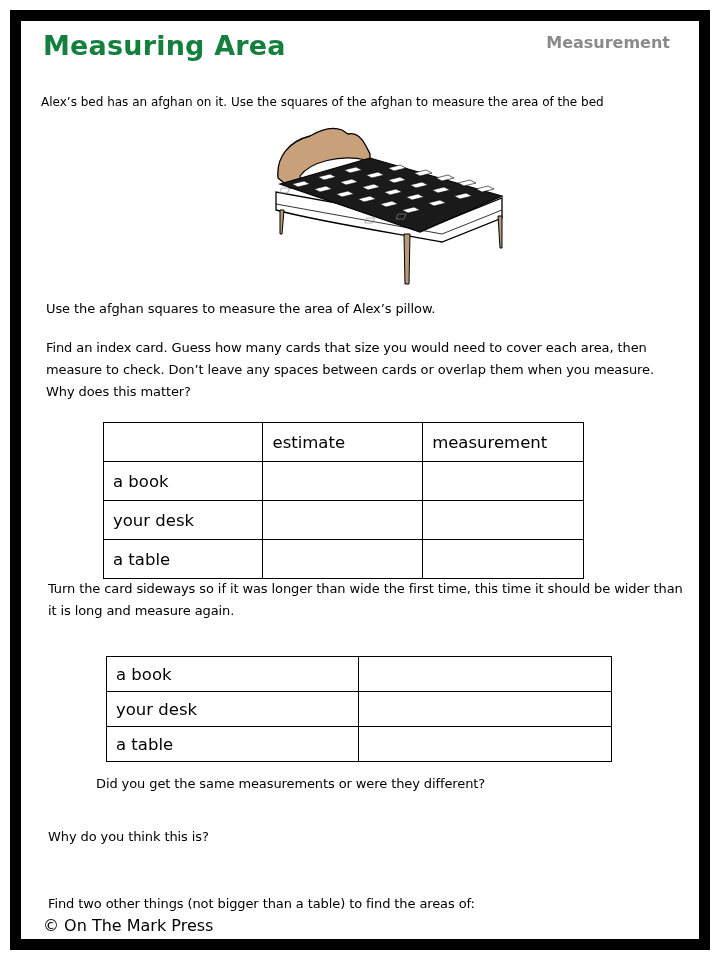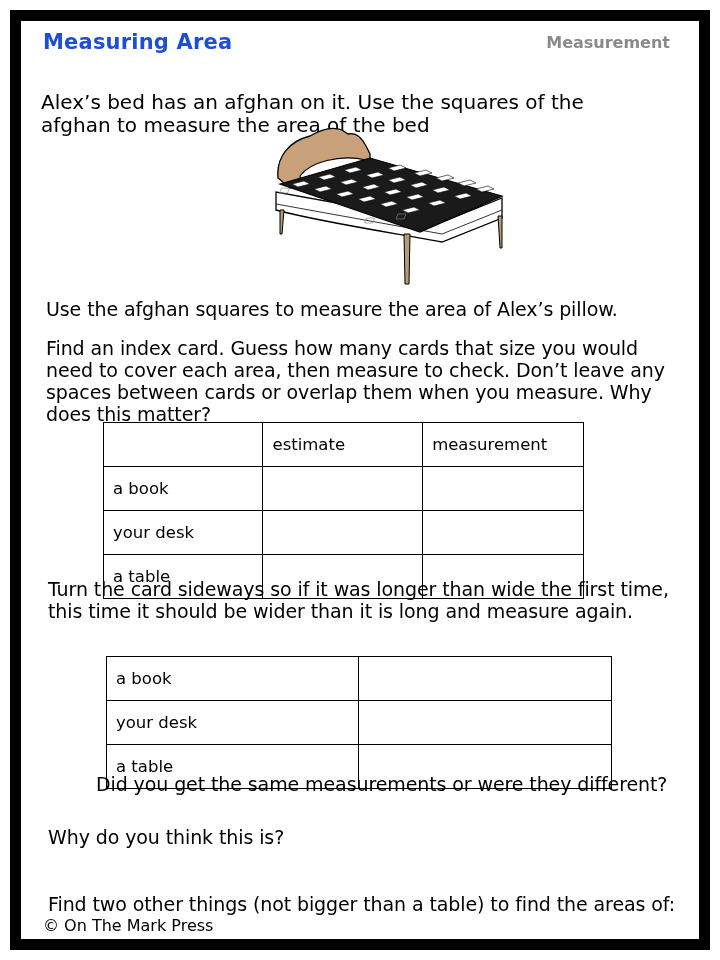--- a/index.html
+++ b/index.html
@@ -7,45 +7,45 @@
     body { position: relative; font-family: "DejaVu Sans", sans-serif; color: #000; }
 
     .page-border {
       position: absolute; left: 10px; top: 10px; width: 700px; height: 940px;
       border: 11px solid #000; background: #fff;
     }
 
     .title {
       position: absolute; left: 43px; top: 30px;
       font-family: "DejaVu Sans", sans-serif; font-weight: bold;
-      font-size: 21px; letter-spacing: 0.2px; color: #1d4ed8;
+      font-size: 27px; letter-spacing: 0.2px; color: #15803d;
     }
     .subject {
       position: absolute; right: 50px; top: 33px;
       font-family: "DejaVu Sans", sans-serif; font-weight: bold;
       font-size: 16px; color: #8a8a8a;
     }
 
     .intro {
       position: absolute; left: 41px; top: 91px; width: 600px;
-      font-size: 20px; line-height: 23px;
+      font-size: 12px; line-height: 23px;
     }
 
     .bed-wrap { position: absolute; left: 270px; top: 126px; width: 250px; height: 162px; }
 
-    .text { position: absolute; font-size: 19px; line-height: 22px; letter-spacing: -0.1px; }
+    .text { position: absolute; font-size: 13px; line-height: 22px; letter-spacing: -0.1px; }
     .t1 { left: 46px; top: 298px; width: 640px; }
     .t2 { left: 46px; top: 337px; width: 640px; }
     .t3 { left: 48px; top: 578px; width: 640px; }
     .t4 { left: 48px; top: 773px; width: 640px; margin-left: 48px; }
     .t5 { left: 48px; top: 818px; width: 640px; margin-top: 8px; }
     .t6 { left: 48px; top: 893px; width: 640px; }
 
     table { border-collapse: collapse; position: absolute; }
-    td { border: 1px solid #000; font-size: 16.5px; padding: 12px 9px; vertical-align: middle; }
+    td { border: 1px solid #000; font-size: 16.5px; padding: 4px 9px; vertical-align: middle; }
 
     .table1 { left: 103px; top: 422px; width: 481px; }
     .table1 td { height: 39px; }
     .table1 td.c0 { width: 160px; }
     .table1 td.c1 { width: 160px; }
     .table1 td.c2 { width: 161px; }
 
     .table2 { left: 106px; top: 656px; width: 506px; }
     .table2 td { height: 35px; }
     .table2 td.c0 { width: 252px; }

